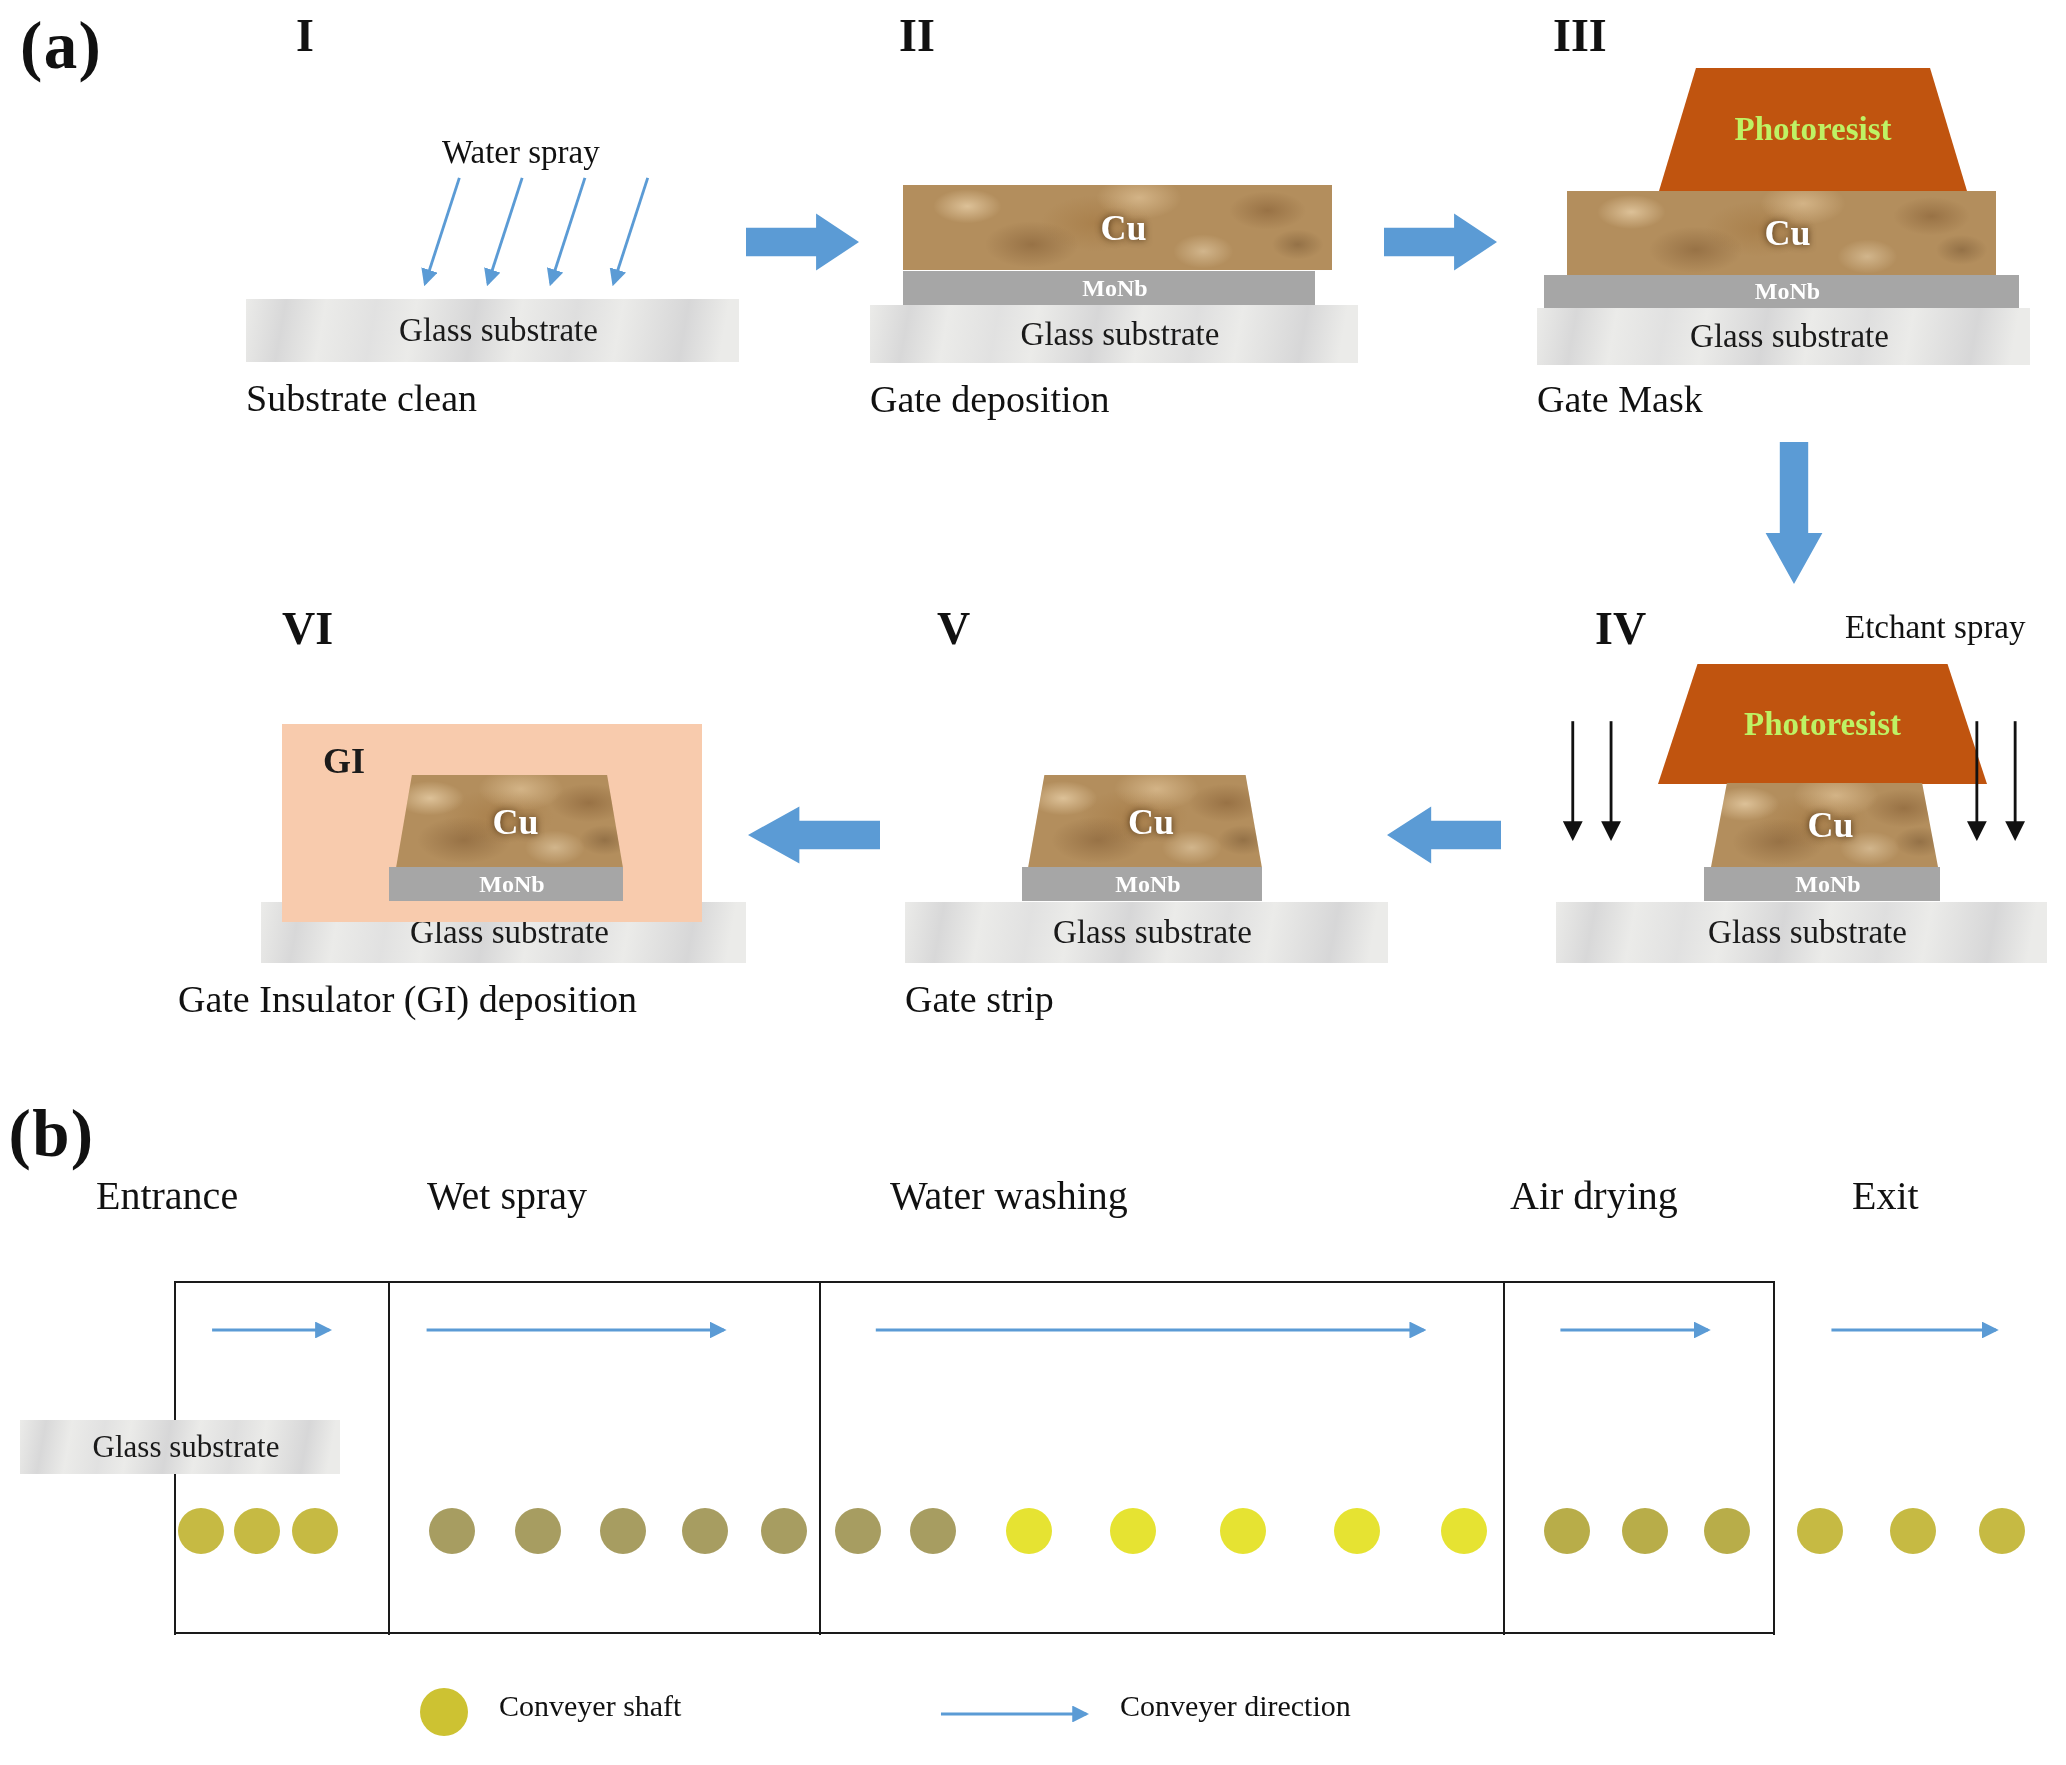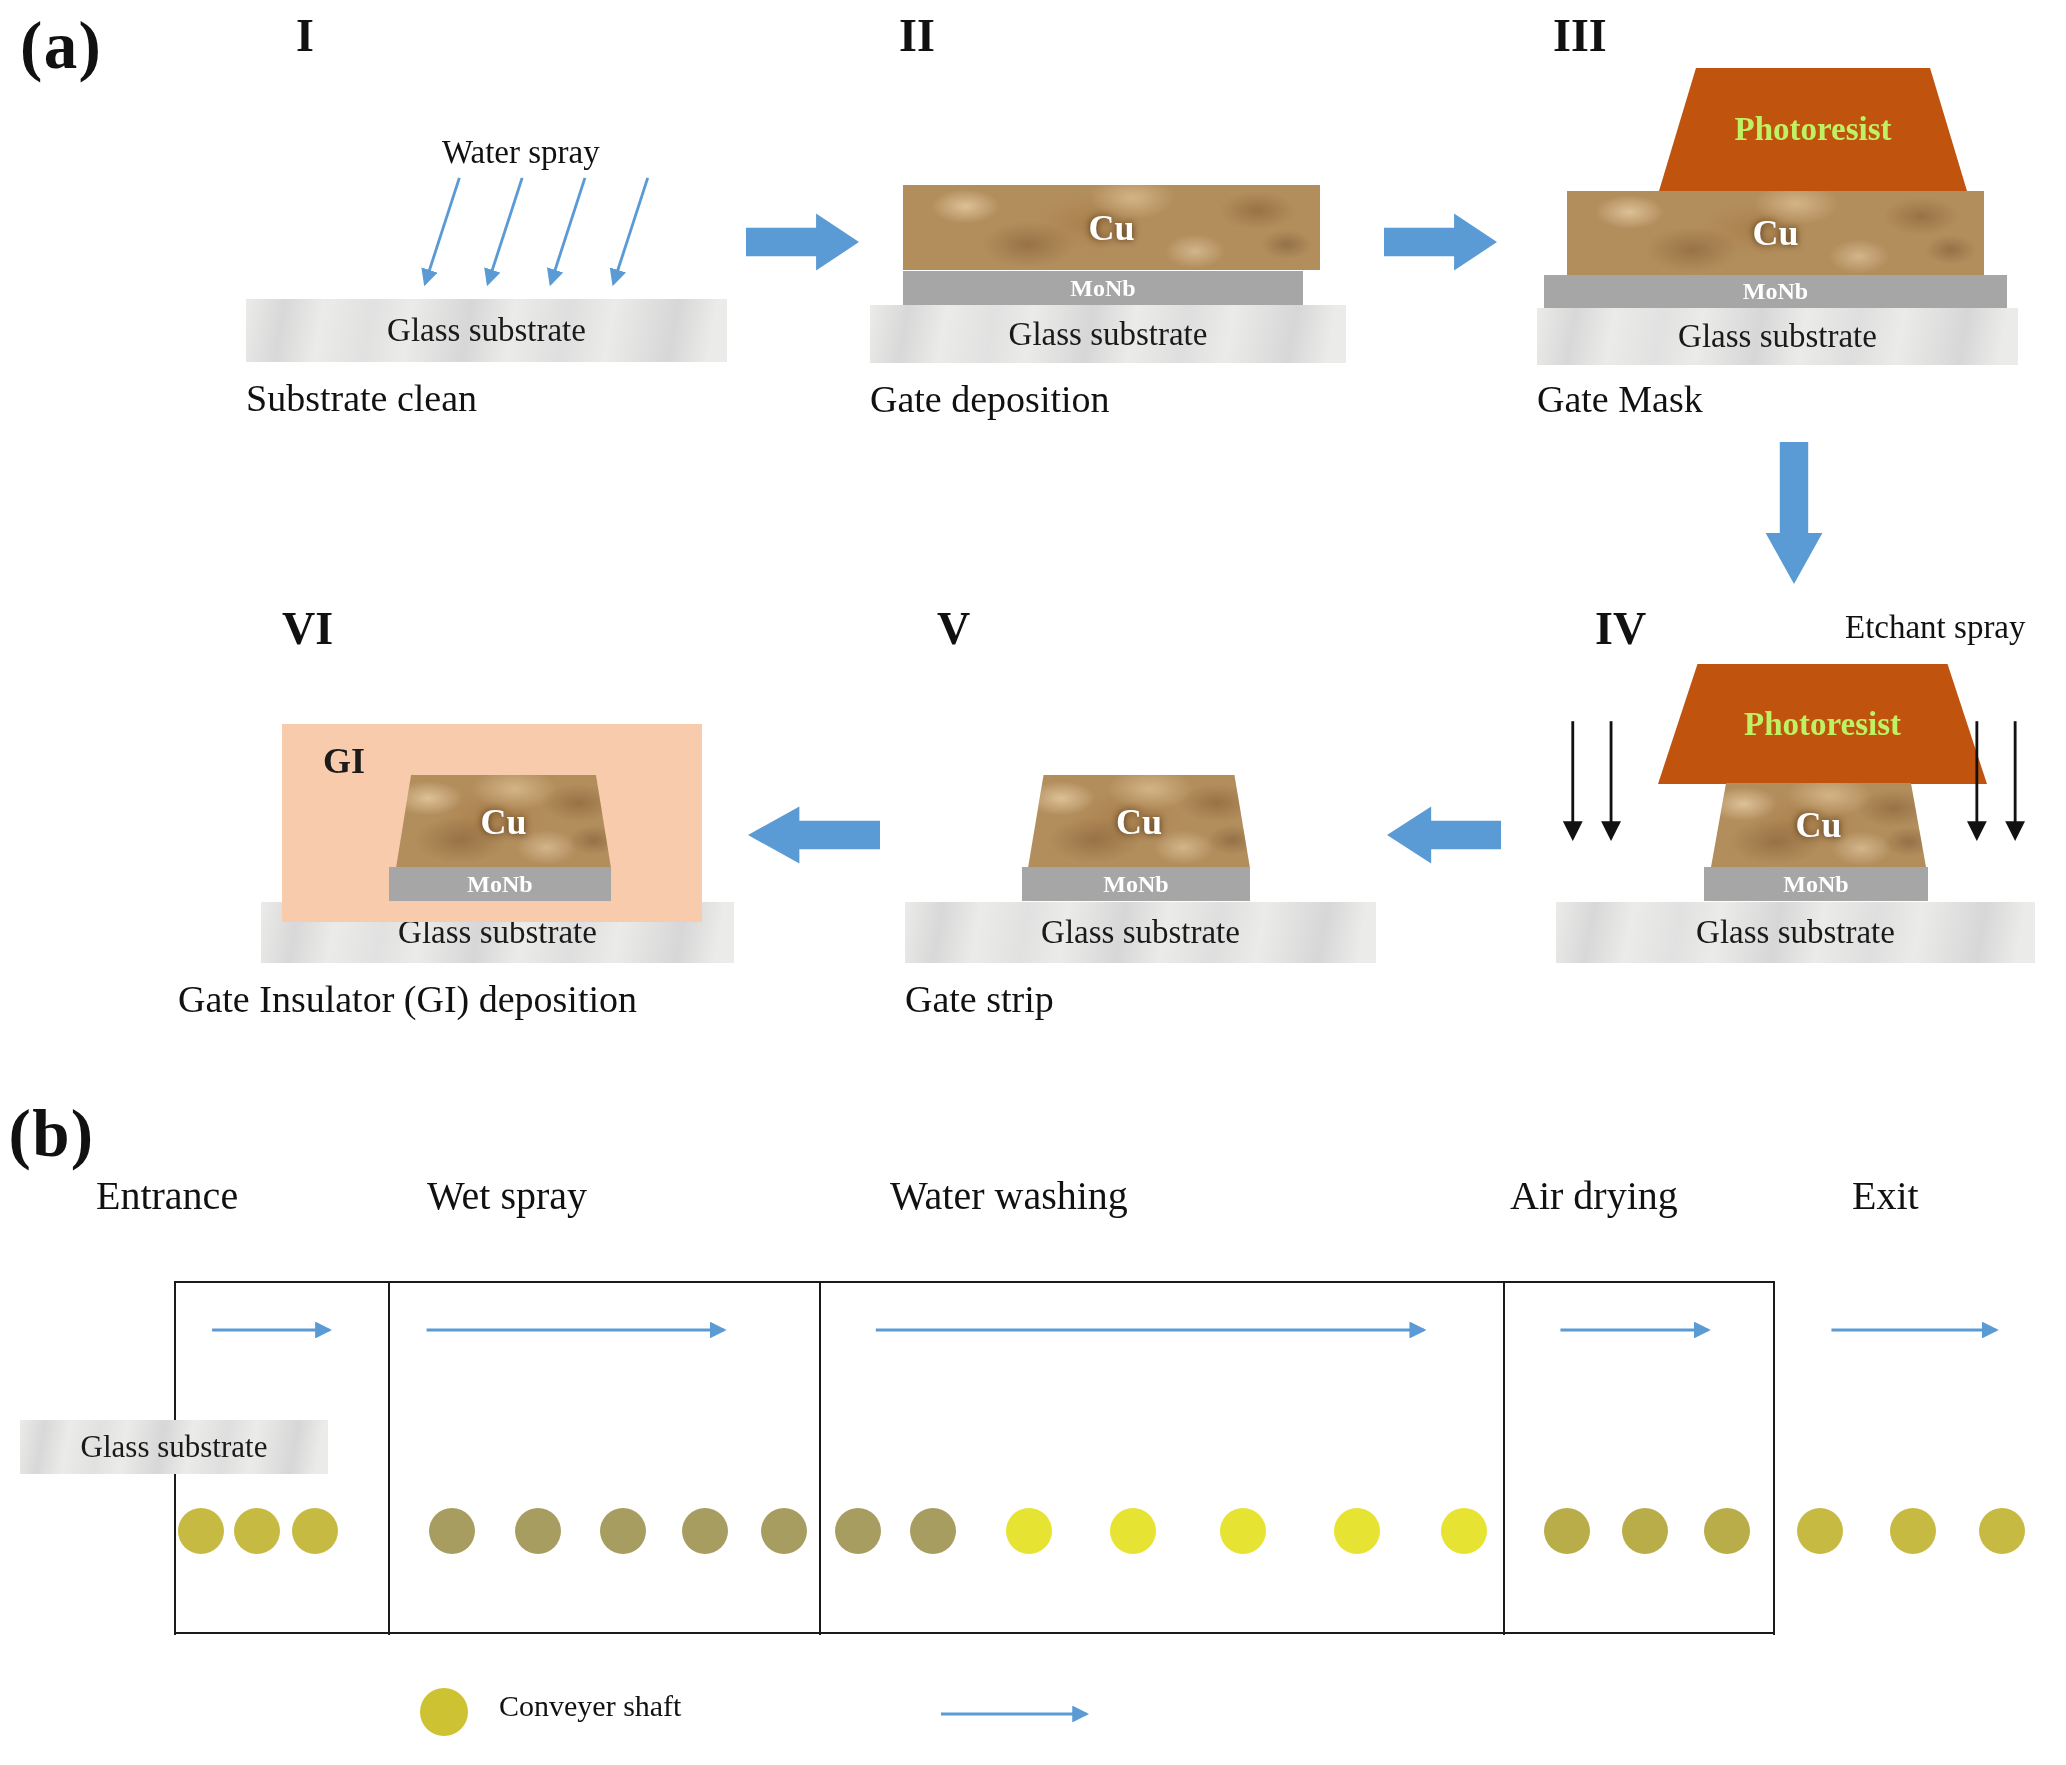--- a/index.html
+++ b/index.html
@@ -3,21 +3,21 @@
 <meta charset="utf-8">
 <style>
   html,body{margin:0;padding:0;background:#fff;}
   .canvas{position:relative;width:2066px;height:1766px;background:#fff;
           font-family:"Liberation Serif","DejaVu Serif",serif;color:#111;overflow:hidden;}
   .abs{position:absolute;}
   .panel-label{position:absolute;font-size:67px;font-weight:bold;letter-spacing:1.4px;}
   .numeral{position:absolute;font-size:46px;font-weight:bold;}
   .annot{position:absolute;font-size:33px;}
   .caption{position:absolute;font-size:38px;}
-  .layer{position:absolute;display:flex;align-items:center;justify-content:center;}
+  .layer{position:absolute;display:flex;align-items:center;justify-content:center;padding-left:12px;}
   .layer-label{font-weight:bold;color:#fff;}
   .cu-label{font-size:36px;text-shadow:0 0 7.1px rgba(60,35,10,.85);}
   .monb-label{font-size:24px;}
   .glass-label{color:#1a1a1a;font-weight:normal;font-size:33px;}
   .glass-tex{background-color:#ebebe9;background-image:
     linear-gradient(100deg, transparent 0%, rgba(172,172,178,.30) 8%, transparent 16%,
       rgba(190,190,196,.22) 26%, transparent 34%, rgba(162,162,170,.28) 46%, transparent 55%,
       rgba(185,185,191,.25) 66%, transparent 75%, rgba(168,168,175,.30) 88%, transparent 96%);}
   .cu-tex{background-color:#b38e5d;background-image:
     radial-gradient(ellipse 57px 28.5px at 15% 25%, rgba(255,235,200,.55), transparent 60%),
@@ -232,15 +232,16 @@
       <div class="shaft" style="left: 1797px; background: rgb(198, 186, 67);"></div>
       <div class="shaft" style="left: 1890px; background: rgb(198, 186, 67);"></div>
       <div class="shaft" style="left: 1979px; background: rgb(198, 186, 67);"></div>
     </div>
 
   <div class="legend-circle" style="left:420px;top:1688px"></div>
   <div class="legend-label" style="left:499px;top:1689px">Conveyer shaft</div>
   <svg class="abs" style="left:939px;top:1702px" width="167" height="24" viewBox="0 0 235 34">
     <line class="thin-blue" x1="2" y1="17" x2="208" y2="17" marker-end="url(#m-blue)"></line>
   </svg>
+  <div class="legend-label" style="left:1120px;top:1689px">Conveyer direction</div>
 
 </div>
 
 
 </body></html>

